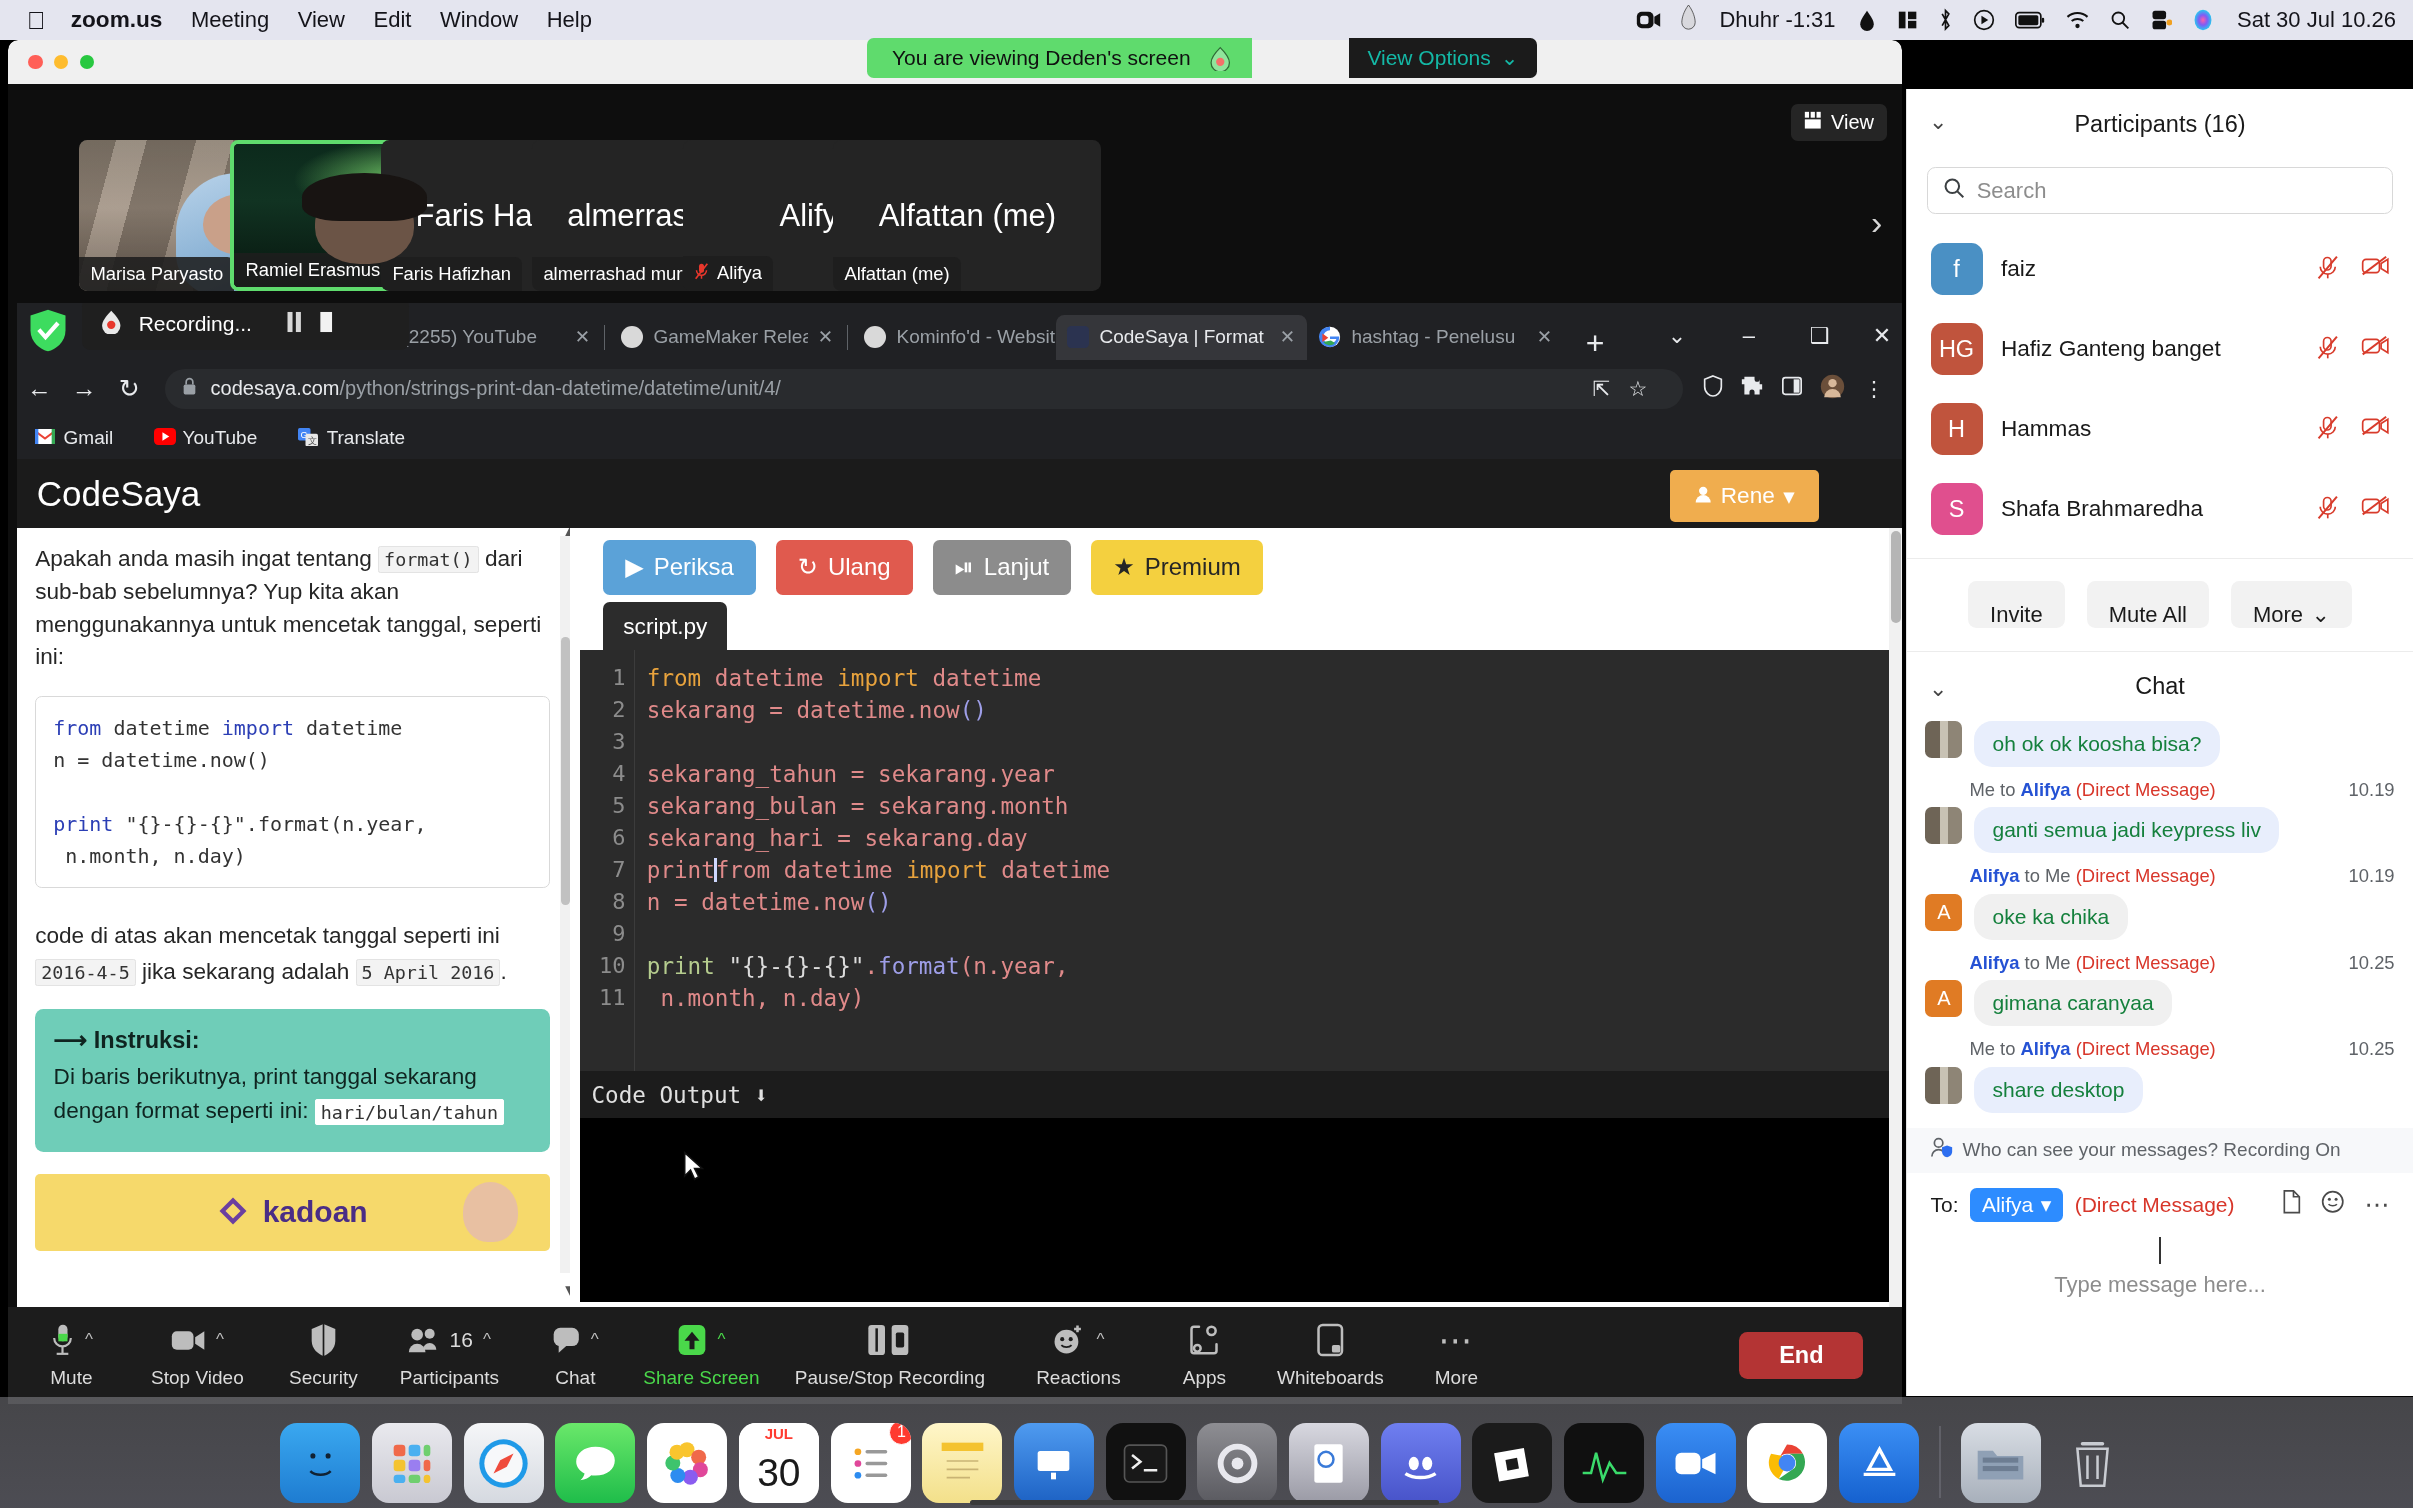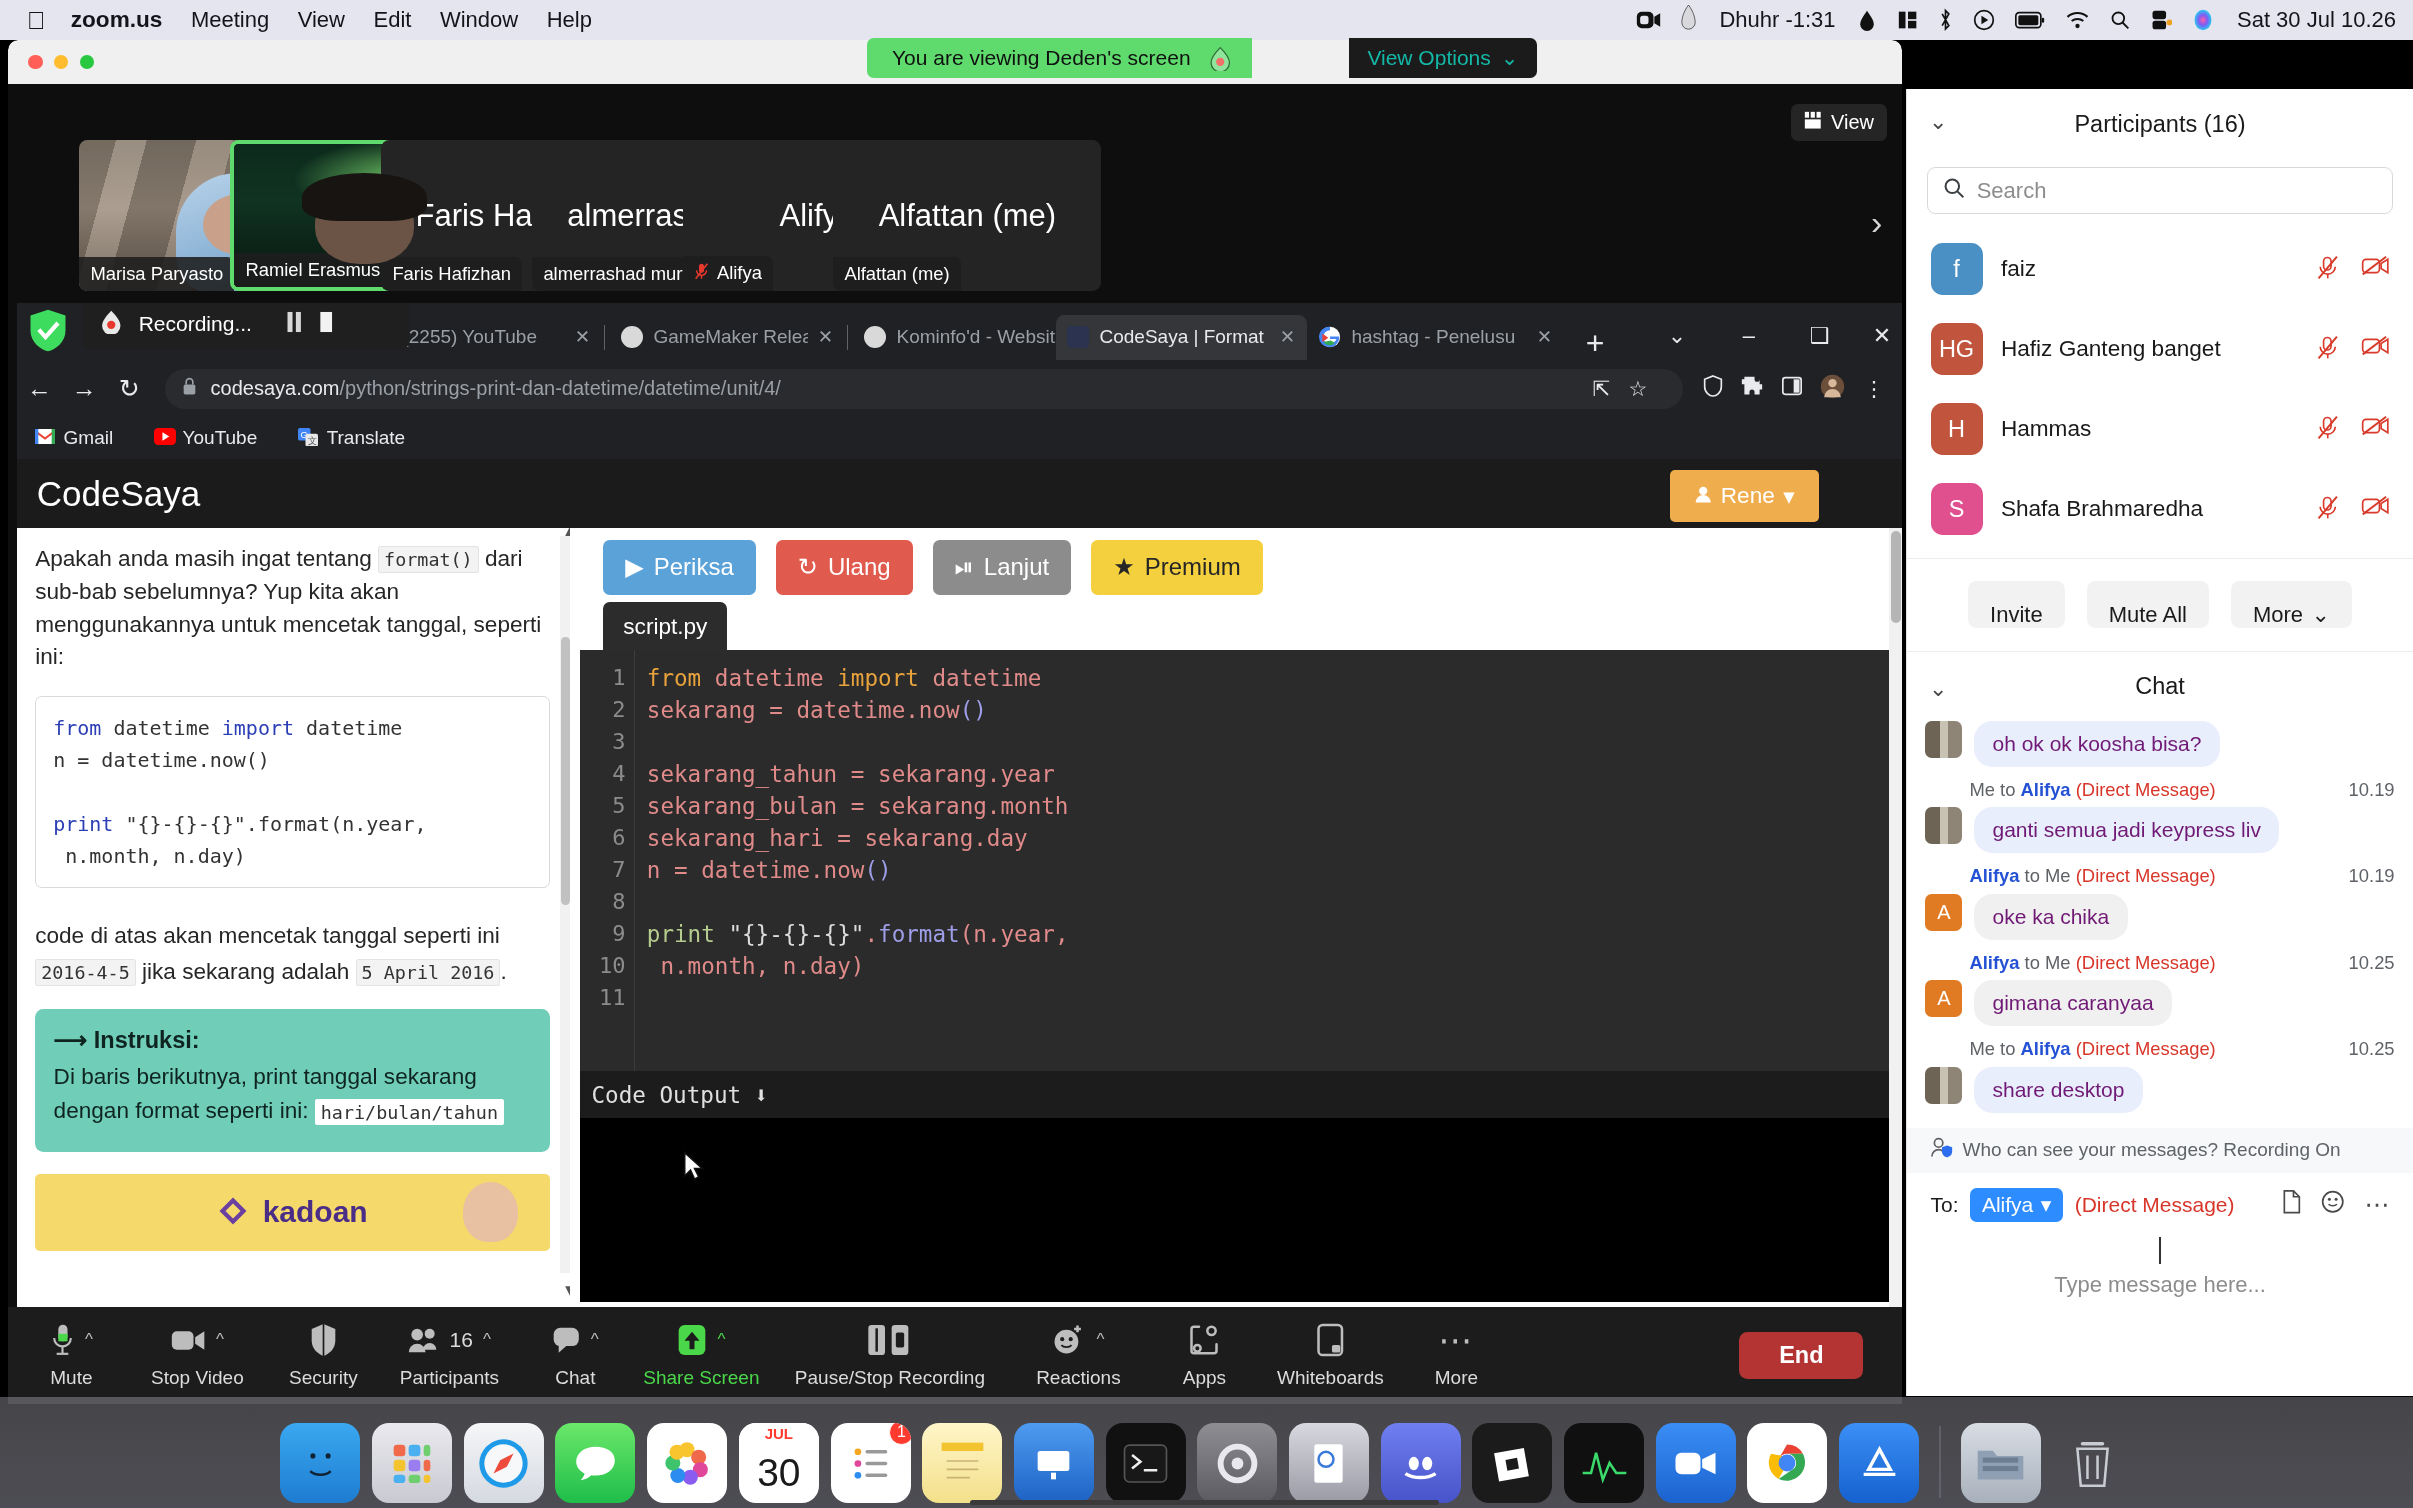--- a/index.html
+++ b/index.html
@@ -355,21 +355,21 @@
   .meta .dm { color:#d8362a; }
   .meta .time { float:right; color:#5f6368; }
   .msgrow { display:flex; align-items:flex-start; gap:11.7px; }
   .mav { width:37px; height:37px; border-radius:6.7px; flex:0 0 auto; overflow:hidden; }
   .mav.book {
     background:
       linear-gradient(90deg,#6e6456 0 40%, #c8c2b4 40% 62%, #8e8576 62% 100%);
   }
   .mav.letter { background:#e07b24; color:#fff; display:flex; align-items:center; justify-content:center; font-size:20px; }
   .bubble {
-    border-radius:18.4px; padding:11px 18.4px; font-size:21px; color:#701a75; max-width:360px;
+    border-radius:18.4px; padding:11px 18.4px; font-size:21px; color:#15803d; max-width:360px;
   }
   .bubble.blue { background:#e8eefc; }
   .bubble.grey { background:#f0f0f0; }
   .whosee {
     margin-top:15px; height:45px; background:#f7f8fa;
     display:flex; align-items:center; gap:10px; padding:0 23.5px; font-size:19px; color:#5f6368;
   }
   .torow { display:flex; align-items:center; gap:11.7px; padding:15px 23.5px 0 23.5px; font-size:21px; }
   .to-lbl { color:#1a1a1a; }
   .to-pill { background:#2d8cff; color:#fff; border-radius:6.7px; padding:5px 11.7px; display:flex; align-items:center; gap:7.5px; font-size:21px; }
@@ -822,20 +822,21 @@
                 <div>10</div>
                 <div>11</div>
               </div>
               <div class="codelines">
                 <div><span class="c-org">from</span><span class="c-pink"> datetime </span><span class="c-org">import</span><span class="c-pink"> datetime</span></div>
                 <div><span class="c-pink">sekarang = datetime.now</span><span class="c-blue">()</span></div>
                 <div>&nbsp;</div>
                 <div><span class="c-pink">sekarang_tahun = sekarang.year</span></div>
                 <div><span class="c-pink">sekarang_bulan = sekarang.month</span></div>
                 <div><span class="c-pink">sekarang_hari = sekarang.day</span></div>
+                <div><span class="c-pink">print</span><span class="caret"></span><span class="c-pink">from datetime </span><span class="c-org">import</span><span class="c-pink"> datetime</span></div>
                 <div><span class="c-pink">n = datetime.now</span><span class="c-blue">()</span></div>
                 <div>&nbsp;</div>
                 <div><span class="c-grn">print </span><span class="c-wht">"{}-{}-{}"</span><span class="c-pink">.</span><span class="c-blue">format</span><span class="c-pink">(n.year,</span></div>
                 <div><span class="c-pink">&nbsp;n.month, n.day)</span></div>
               </div>
             </div>
 
             <div class="outbar">
               <span>Code Output</span>
               <span>⬇</span>

